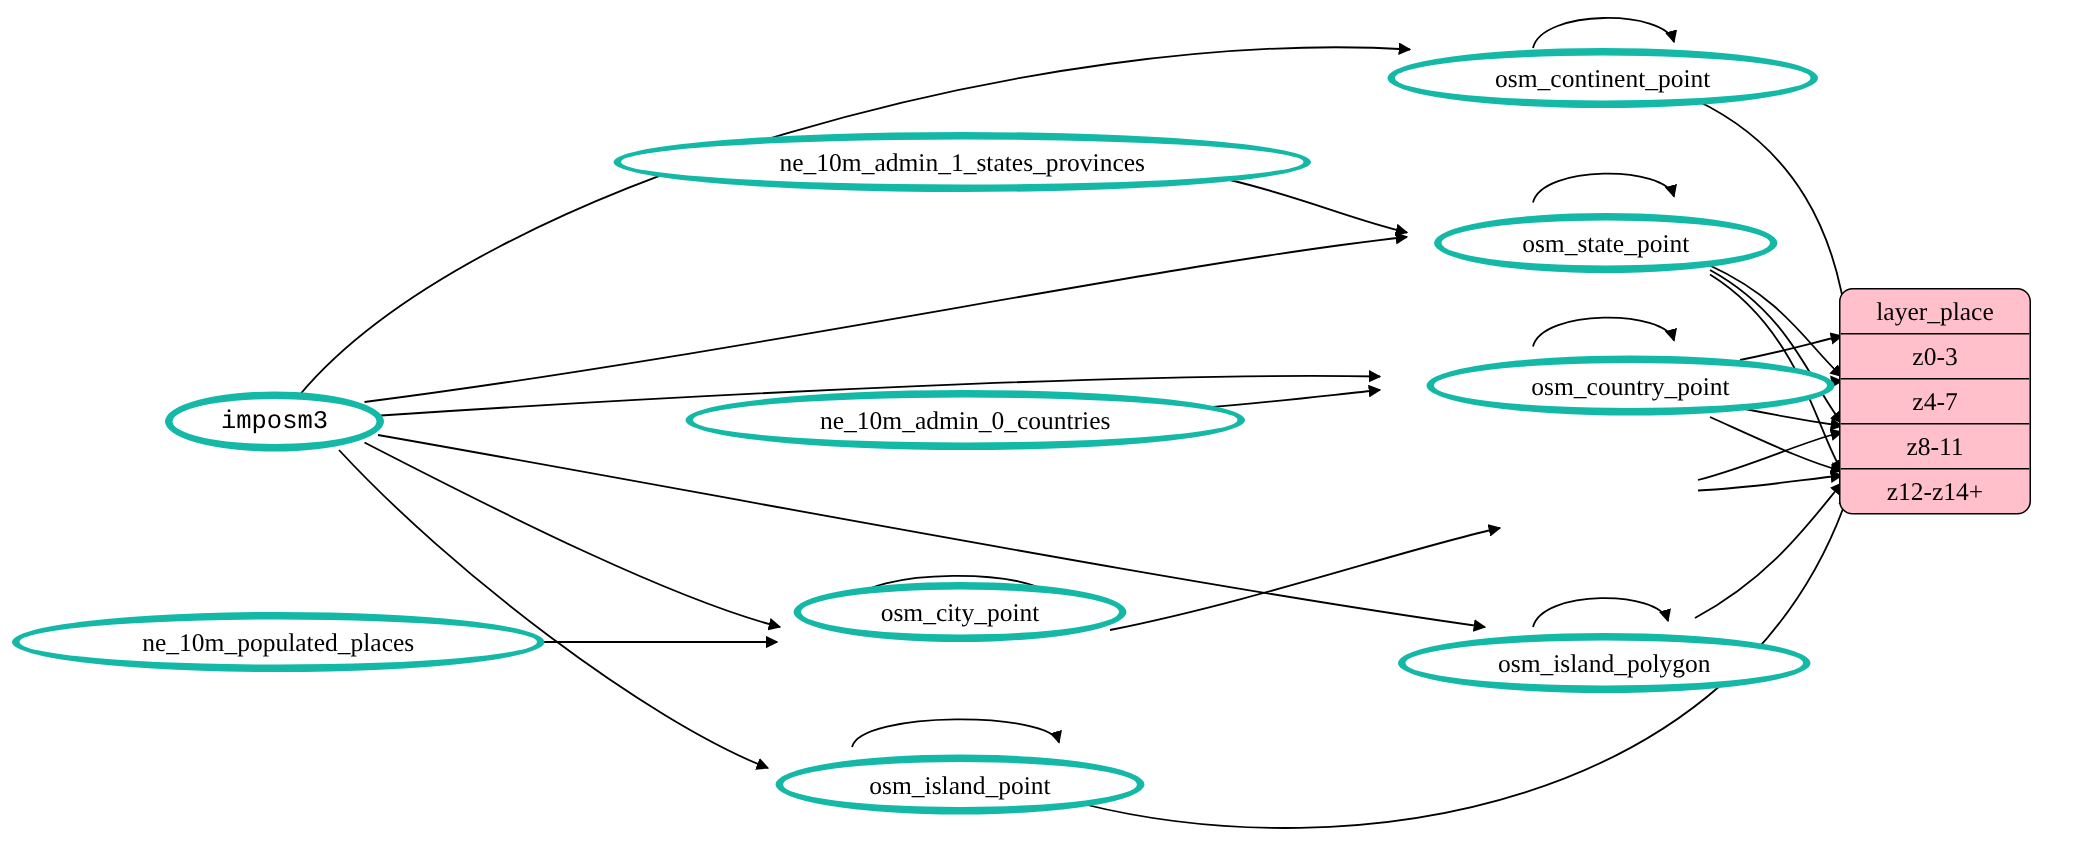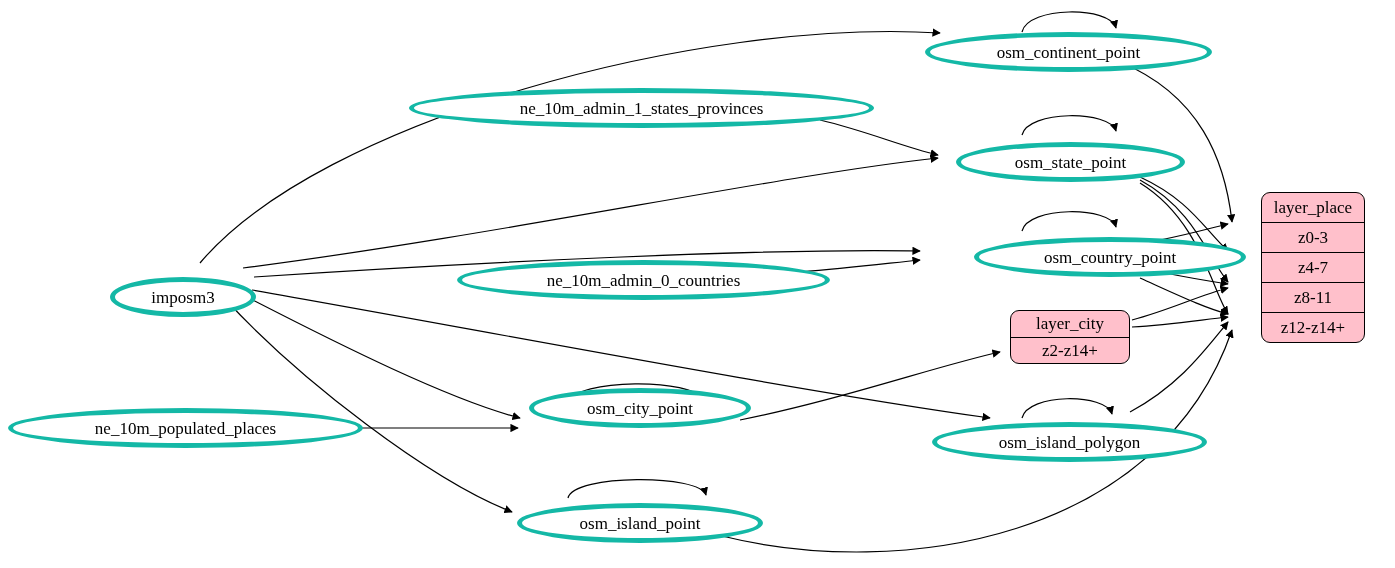--- a/index.html
+++ b/index.html
@@ -116,21 +116,21 @@
 
       <path d="M 1132 320 C 1170 310 1200 295 1228 288"></path>
       <path d="M 1132 327 C 1170 325 1200 320 1228 317"></path>
 
       <path d="M 1130 412 C 1180 385 1205 350 1228 322"></path>
 
       <path d="M 722 536 C 900 580 1160 540 1232 330"></path>
     </g>
   </svg>
 
-  <div class="node ellipse-node" style="left:110px; top:277px; width:146px; height:40px;">
+  <div class="node ellipse-node" style="left:110px; top:261px; width:146px; height:40px;font-family:Liberation Mono, monospace;">
     <span class="ellipse-label">imposm3</span>
   </div>
 
   <div class="node ellipse-node" style="left:409px; top:88px; width:465px; height:40px;">
     <span class="ellipse-label">ne_10m_admin_1_states_provinces</span>
   </div>
 
   <div class="node ellipse-node" style="left:457px; top:260px; width:373px; height:40px;align-items:center;">
     <span class="ellipse-label">ne_10m_admin_0_countries</span>
   </div>
@@ -140,42 +140,38 @@
   </div>
 
   <div class="node ellipse-node" style="left:925px; top:32px; width:287px; height:40px;">
     <span class="ellipse-label">osm_continent_point</span>
   </div>
 
   <div class="node ellipse-node" style="left:956px; top:142px; width:229px; height:40px;">
     <span class="ellipse-label">osm_state_point</span>
   </div>
 
-  <div class="node ellipse-node" style="left:974px; top:237px; width:272px; height:40px;">
+  <div class="node ellipse-node" style="left:951px; top:237px; width:272px; height:40px;">
     <span class="ellipse-label">osm_country_point</span>
   </div>
 
   <div class="node ellipse-node" style="left:529px; top:388px; width:222px; height:40px;">
     <span class="ellipse-label">osm_city_point</span>
   </div>
 
   <div class="node ellipse-node" style="left:932px; top:422px; width:275px; height:40px;">
     <span class="ellipse-label">osm_island_polygon</span>
   </div>
 
   <div class="node ellipse-node" style="left:517px; top:503px; width:246px; height:40px;">
     <span class="ellipse-label">osm_island_point</span>
   </div>
 
-  <div class="node record-node" style="left:1010px; top:310px; width:120px; height:54px; background:#ffc0cb;">
-    <div class="record-row">layer_city</div>
-    <div class="record-row">z2-z14+</div>
-  </div>
 
-  <div class="node record-node" style="left:1261px; top:192px; width:104px; height:151px; background:#ffc0cb;">
+  <div class="node record-node" style="left:1226px; top:192px; width:128px; height:151px; background:#ffc0cb;">
     <div class="record-row">layer_place</div>
     <div class="record-row">z0-3</div>
     <div class="record-row">z4-7</div>
     <div class="record-row">z8-11</div>
     <div class="record-row">z12-z14+</div>
   </div>
 
 </div>
 
 </body></html>

